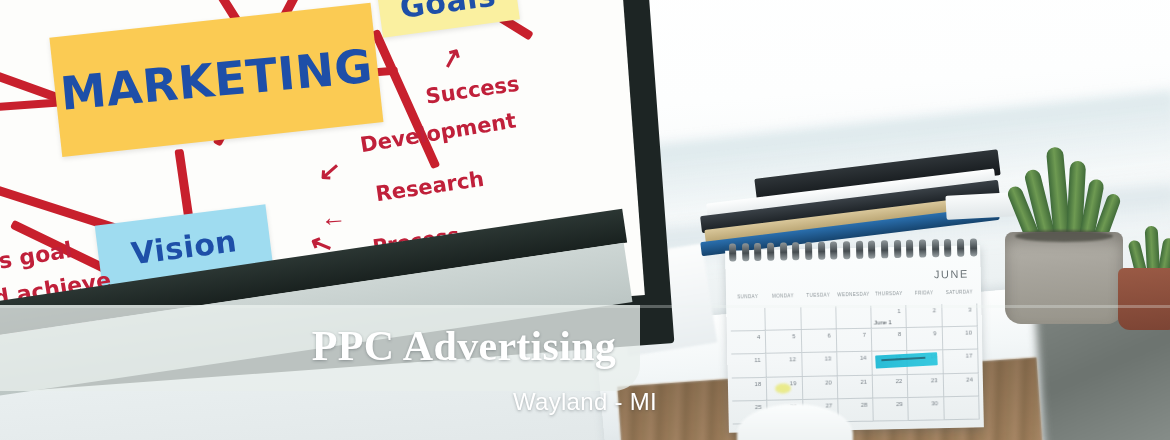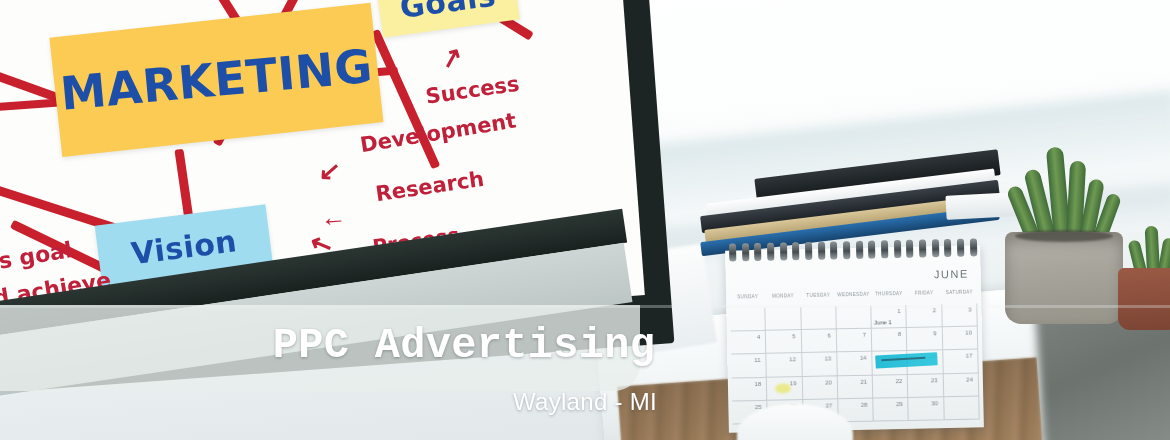--- a/index.html
+++ b/index.html
@@ -254,21 +254,21 @@
   .overlay-strip{
     position:absolute;left:0;top:305px;width:1170px;height:3px;
     background:rgba(240,244,243,.30);
   }
   .title{
     position:absolute;left:0;top:322px;width:928px;
     text-align:center;
     font-size:42px;font-weight:bold;color:#ffffff;
     letter-spacing:.3px;
     text-shadow:0 1px 3px rgba(40,50,55,.35);
-    font-family:Liberation Mono, monospace;
+    font-family:Liberation Serif, serif;
   }
   .subtitle{
     position:absolute;left:0;top:388px;width:1170px;
     text-align:center;
     font-size:24px;font-weight:normal;color:#ffffff;
     letter-spacing:.3px;
     text-shadow:0 1px 3px rgba(40,50,55,.35);
     font-family:"Liberation Sans",sans-serif;
   }
 </style>

